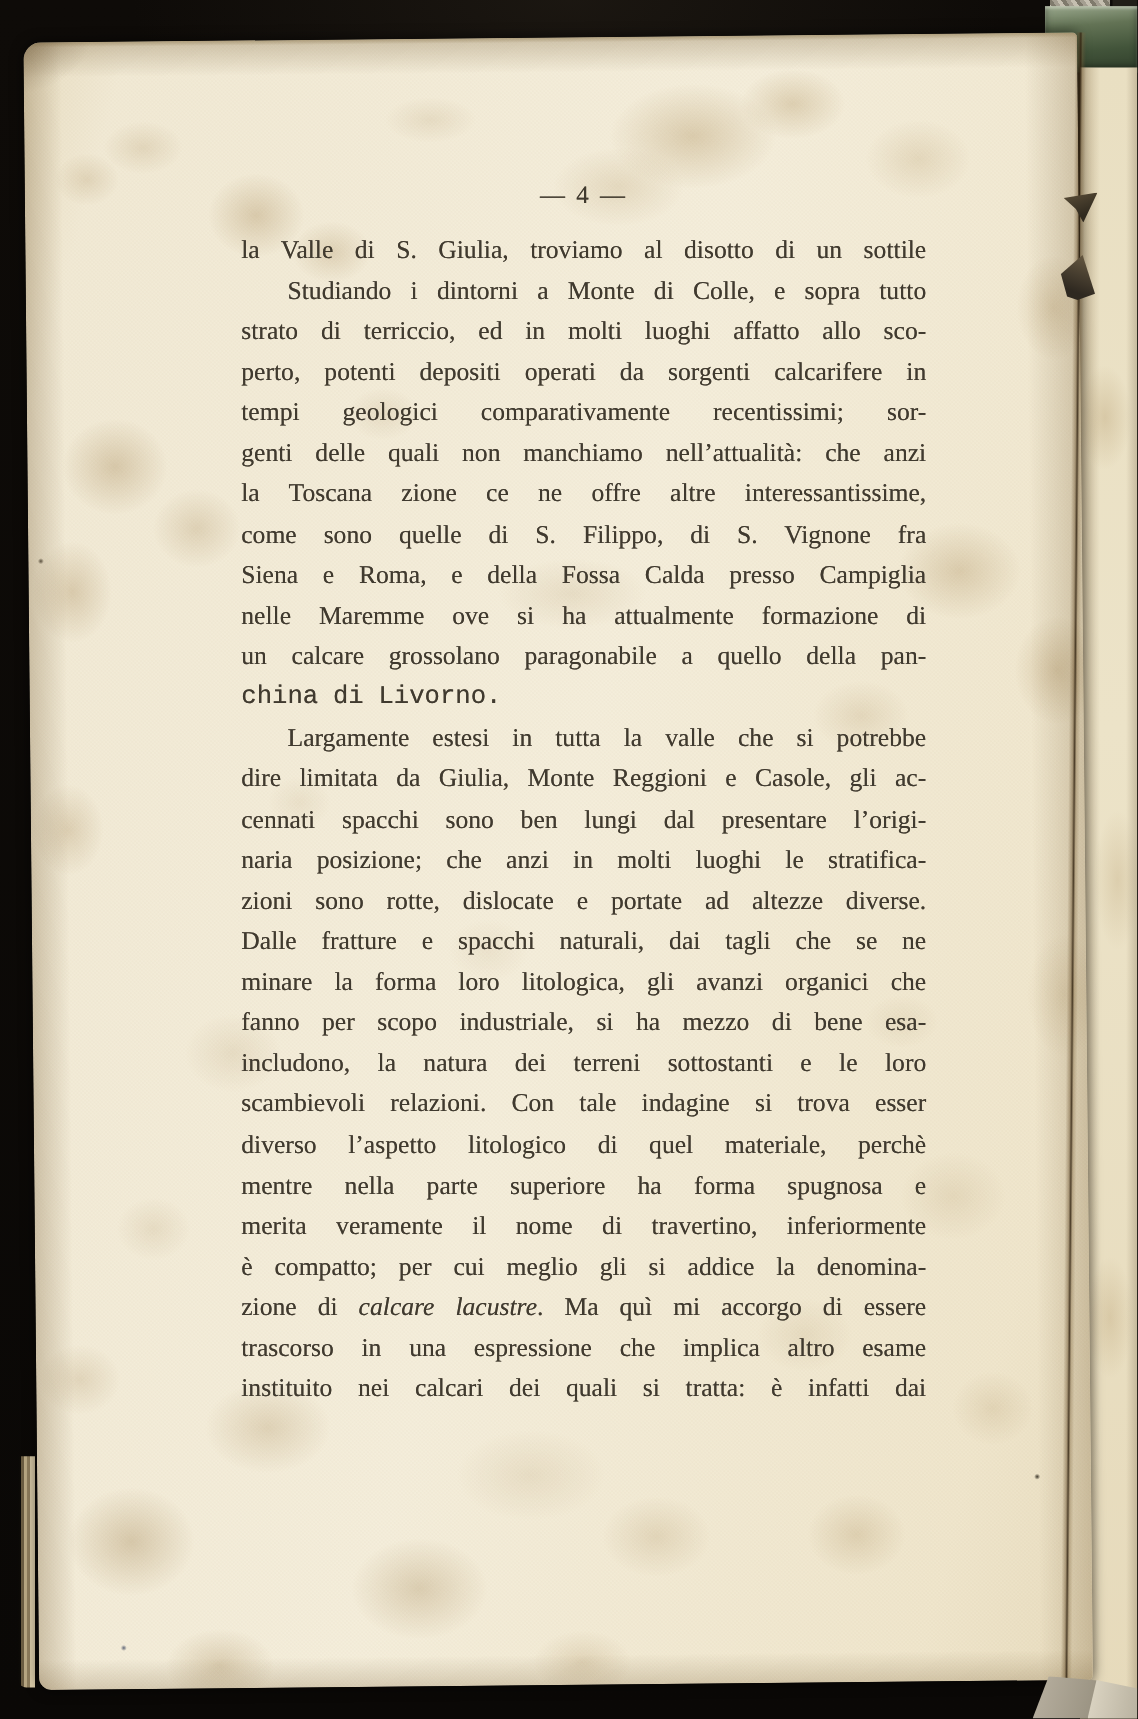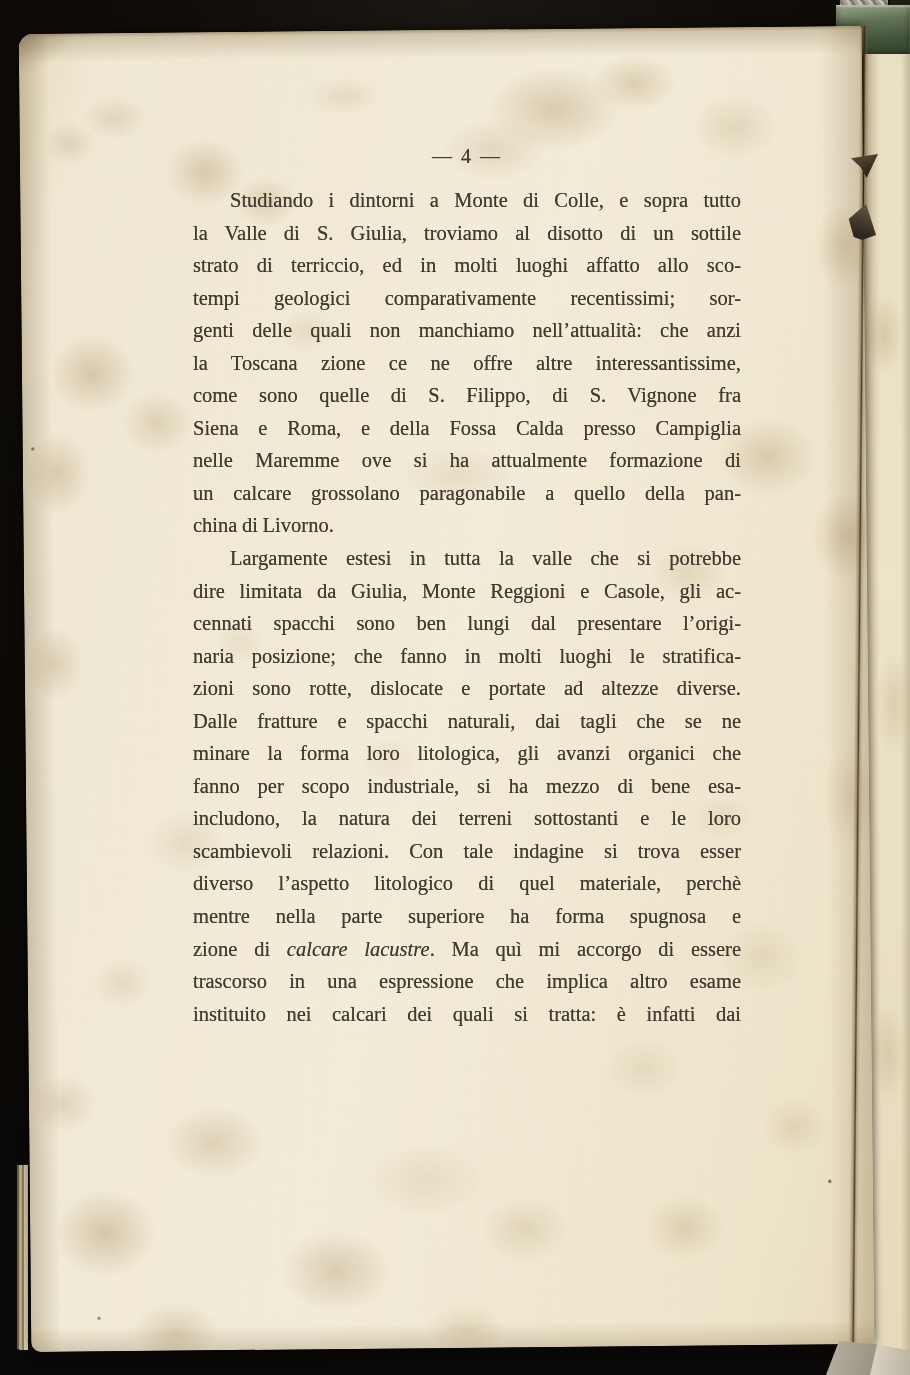--- a/index.html
+++ b/index.html
@@ -164,21 +164,21 @@
   .para { margin: 0; }
   .line {
     font-size: 20.5px;
     line-height: 32.55px;
     word-spacing: -0.5px;
     white-space: normal;
     text-align: justify;
     text-align-last: justify;
   }
   .line.indent { text-indent: 37px; }
-  .line.short { text-align-last: left; }
+  .line.short { text-align-last: left; font-family: Liberation Mono, monospace; }
   .line .em { font-style: italic; font-family: Liberation Serif, serif; }
 </style>
 </head>
 <body>
 
 <div class="scene">
 
   <div class="cover-dark-corner"></div>
   <div class="headband"></div>
   <div class="cover-green"></div>
@@ -194,45 +194,48 @@
   <div class="crease"></div>
   <div class="tear-1"></div>
   <div class="tear-2"></div>
   <div class="stack-br-1"></div>
   <div class="stack-br-2"></div>
 
   <div class="textlayer">
     <div class="pagenum">— 4 —</div>
     <div class="paras">
         <div class="para">
+          <div class="line">la Valle di S. Giulia, troviamo al disotto di un sottile</div>
           <div class="line indent">Studiando i dintorni a Monte di Colle, e sopra tutto</div>
-          <div class="line">la Valle di S. Giulia, troviamo al disotto di un sottile</div>
           <div class="line">strato di terriccio, ed in molti luoghi affatto allo sco-</div>
+          <div class="line">perto, potenti depositi operati da sorgenti calcarifere in</div>
           <div class="line">tempi geologici comparativamente recentissimi; sor-</div>
           <div class="line">genti delle quali non manchiamo nell’attualità: che anzi</div>
           <div class="line">la Toscana zione ce ne offre altre interessantissime,</div>
           <div class="line">come sono quelle di S. Filippo, di S. Vignone fra</div>
           <div class="line">Siena e Roma, e della Fossa Calda presso Campiglia</div>
           <div class="line">nelle Maremme ove si ha attualmente formazione di</div>
           <div class="line">un calcare grossolano paragonabile a quello della pan-</div>
           <div class="line short">china di Livorno.</div>
         </div>
         <div class="para">
           <div class="line indent">Largamente estesi in tutta la valle che si potrebbe</div>
           <div class="line">dire limitata da Giulia, Monte Reggioni e Casole, gli ac-</div>
           <div class="line">cennati spacchi sono ben lungi dal presentare l’origi-</div>
-          <div class="line">naria posizione; che fanno in molti luoghi le stratifica-</div>
+          <div class="line">naria posizione; che anzi in molti luoghi le stratifica-</div>
           <div class="line">zioni sono rotte, dislocate e portate ad altezze diverse.</div>
           <div class="line">Dalle fratture e spacchi naturali, dai tagli che se ne</div>
           <div class="line">minare la forma loro litologica, gli avanzi organici che</div>
           <div class="line">fanno per scopo industriale, si ha mezzo di bene esa-</div>
           <div class="line">includono, la natura dei terreni sottostanti e le loro</div>
           <div class="line">scambievoli relazioni. Con tale indagine si trova esser</div>
           <div class="line">diverso l’aspetto litologico di quel materiale, perchè</div>
           <div class="line">mentre nella parte superiore ha forma spugnosa e</div>
+          <div class="line">merita veramente il nome di travertino, inferiormente</div>
+          <div class="line">è compatto; per cui meglio gli si addice la denomina-</div>
           <div class="line"><span>zione di </span><span class="em">calcare lacustre</span><span>. Ma quì mi accorgo di essere</span></div>
           <div class="line">trascorso in una espressione che implica altro esame</div>
           <div class="line">instituito nei calcari dei quali si tratta: è infatti dai</div>
         </div>
       </div>
   </div>
 
 </div>
 
 </body></html>

